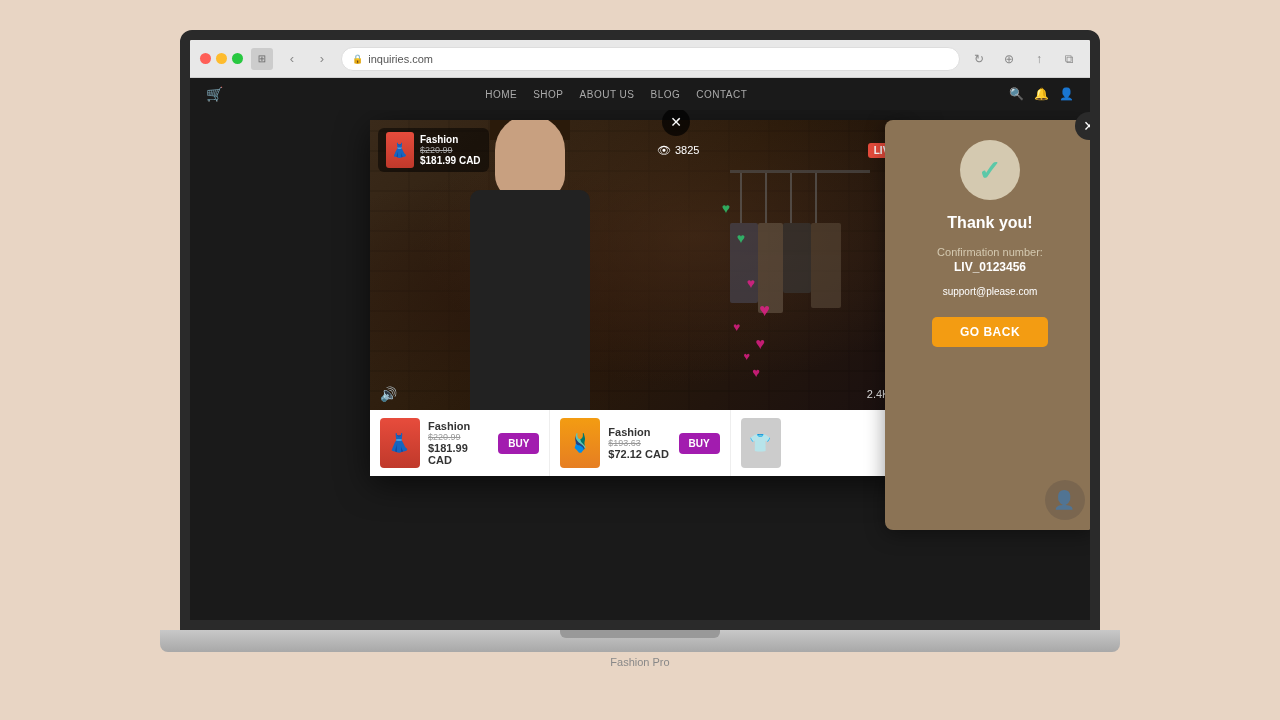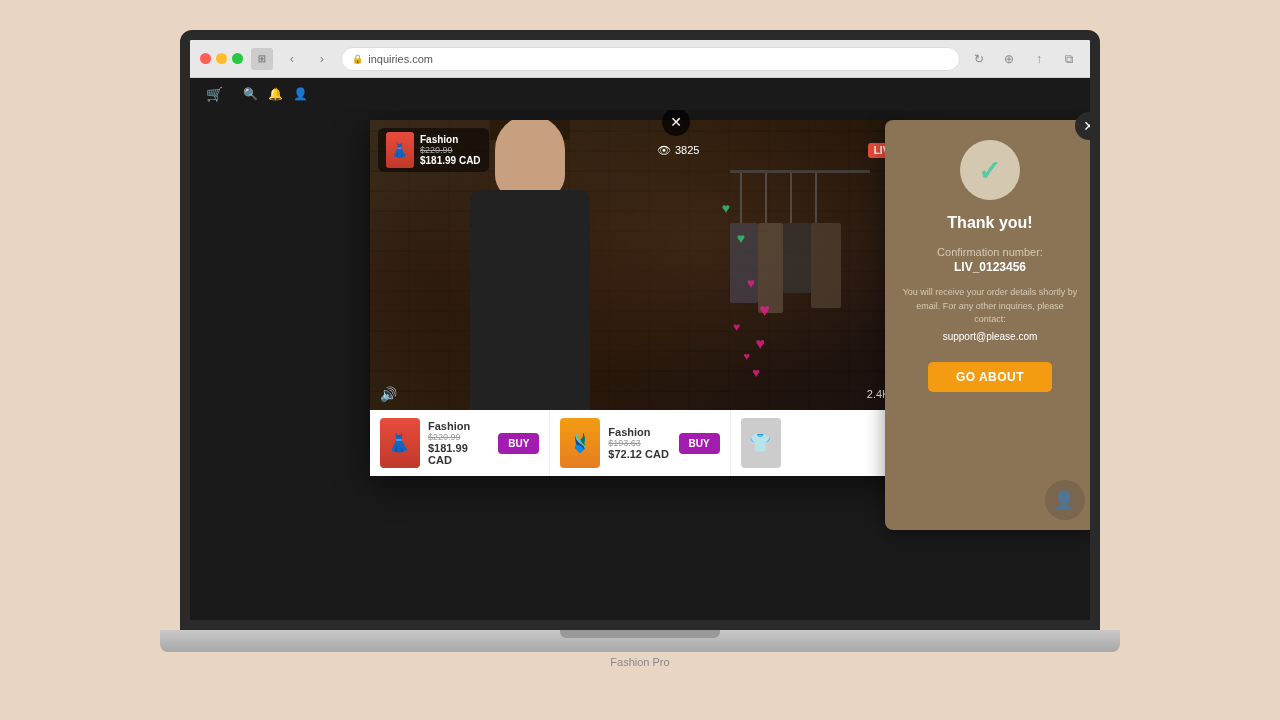--- a/index.html
+++ b/index.html
@@ -560,20 +560,27 @@
           <span>inquiries.com</span>
         </div>
         <div class="browser-action-btn">↻</div>
         <div class="browser-action-btn">⊕</div>
         <div class="browser-action-btn">↑</div>
         <div class="browser-action-btn">⧉</div>
       </div>
 
       <div class="site-nav">
         <span class="site-nav-logo">🛒</span>
+        <div class="site-nav-links">
+          <span class="site-nav-link">HOME</span>
+          <span class="site-nav-link">SHOP</span>
+          <span class="site-nav-link">ABOUT US</span>
+          <span class="site-nav-link">BLOG</span>
+          <span class="site-nav-link">CONTACT</span>
+        </div>
         <div class="site-nav-icons">
           <span>🔍</span>
           <span>🔔</span>
           <span>👤</span>
         </div>
       </div>
 
       <div class="site-content">
 
         <div class="stream-modal">
@@ -664,23 +671,22 @@
         <div class="thank-you-panel">
           <div class="close-btn">
             <span>✕</span>
           </div>
           <div class="checkmark-circle">
             <span class="checkmark">✓</span>
           </div>
           <div class="thank-title">Thank you!</div>
           <div class="confirmation-label">Confirmation number:</div>
           <div class="confirmation-number">LIV_0123456</div>
-          <div class="order-message">You will receive your order details shortly by email. For any other inquiries, please contact:</div>
           <div class="support-email">support@please.com</div>
-          <button class="go-back-btn">GO ABOUT</button>
+          <button class="go-back-btn">GO BACK</button>
           <div class="panel-bottom-img">👤</div>
         </div>
       </div>
     </div>
   </div>
   <div class="laptop-base">
     <div class="laptop-base-notch"></div>
   </div>
   <div class="laptop-label">Fashion Pro</div>
 </div>

